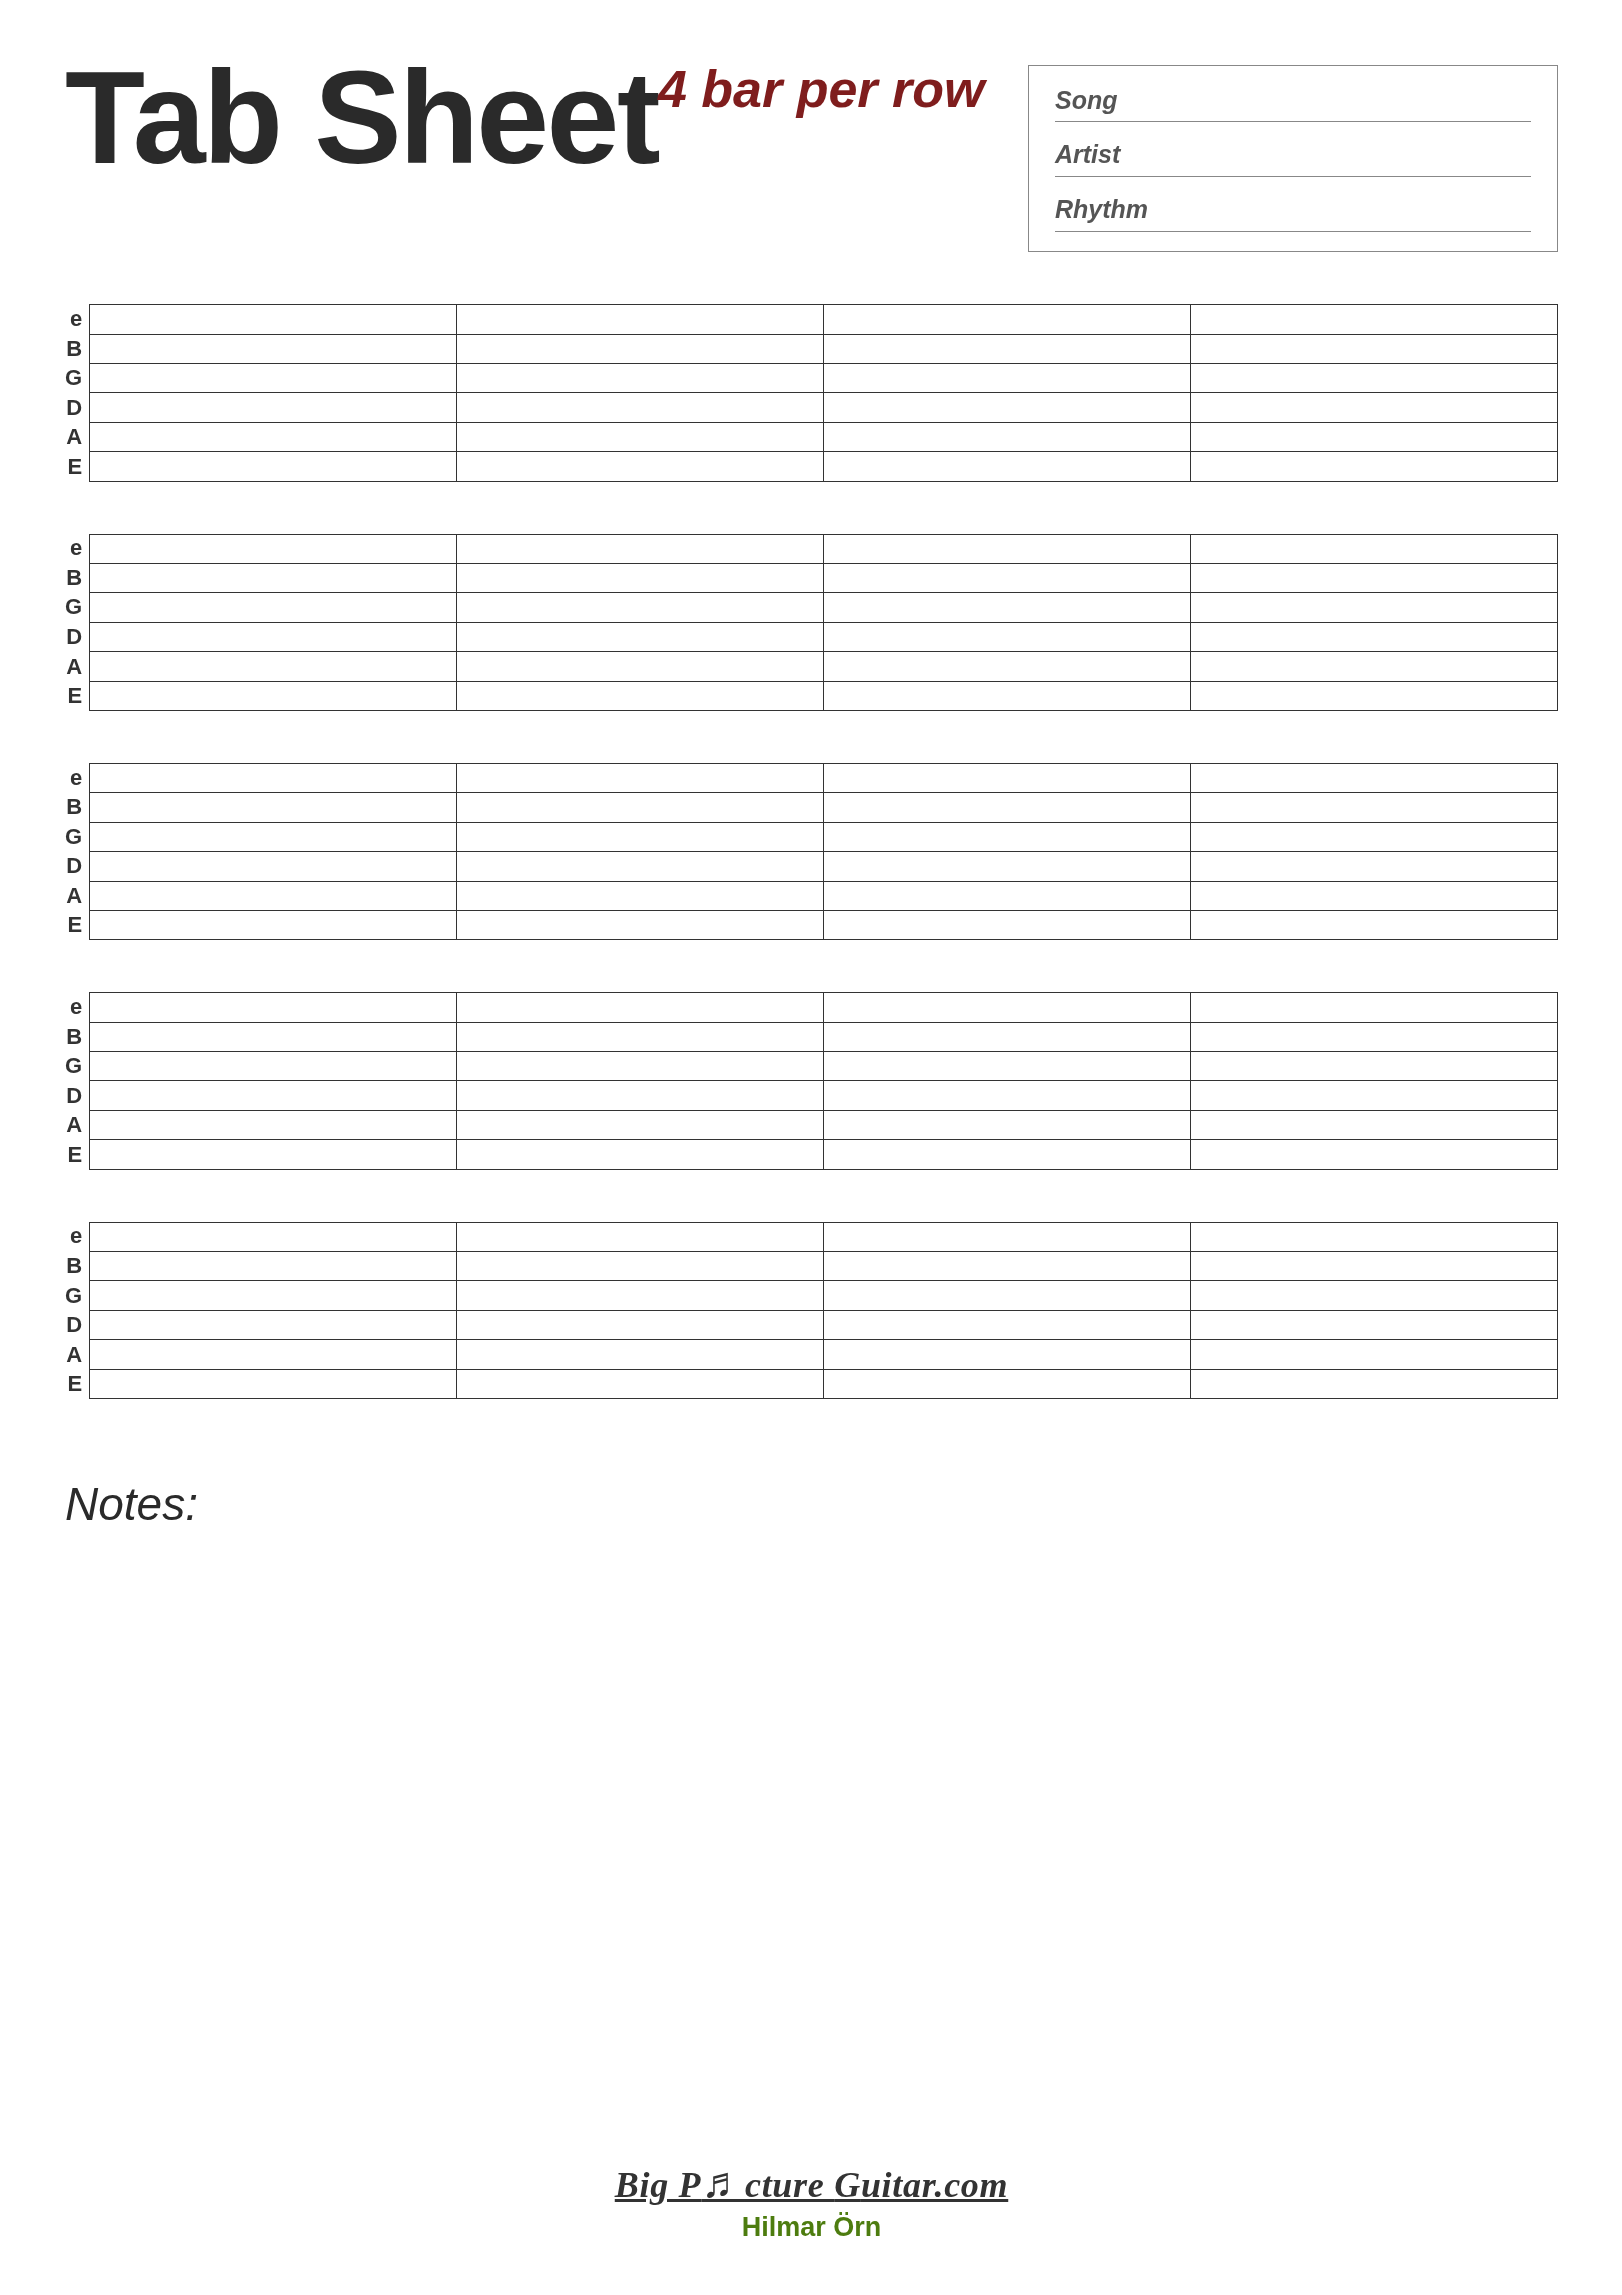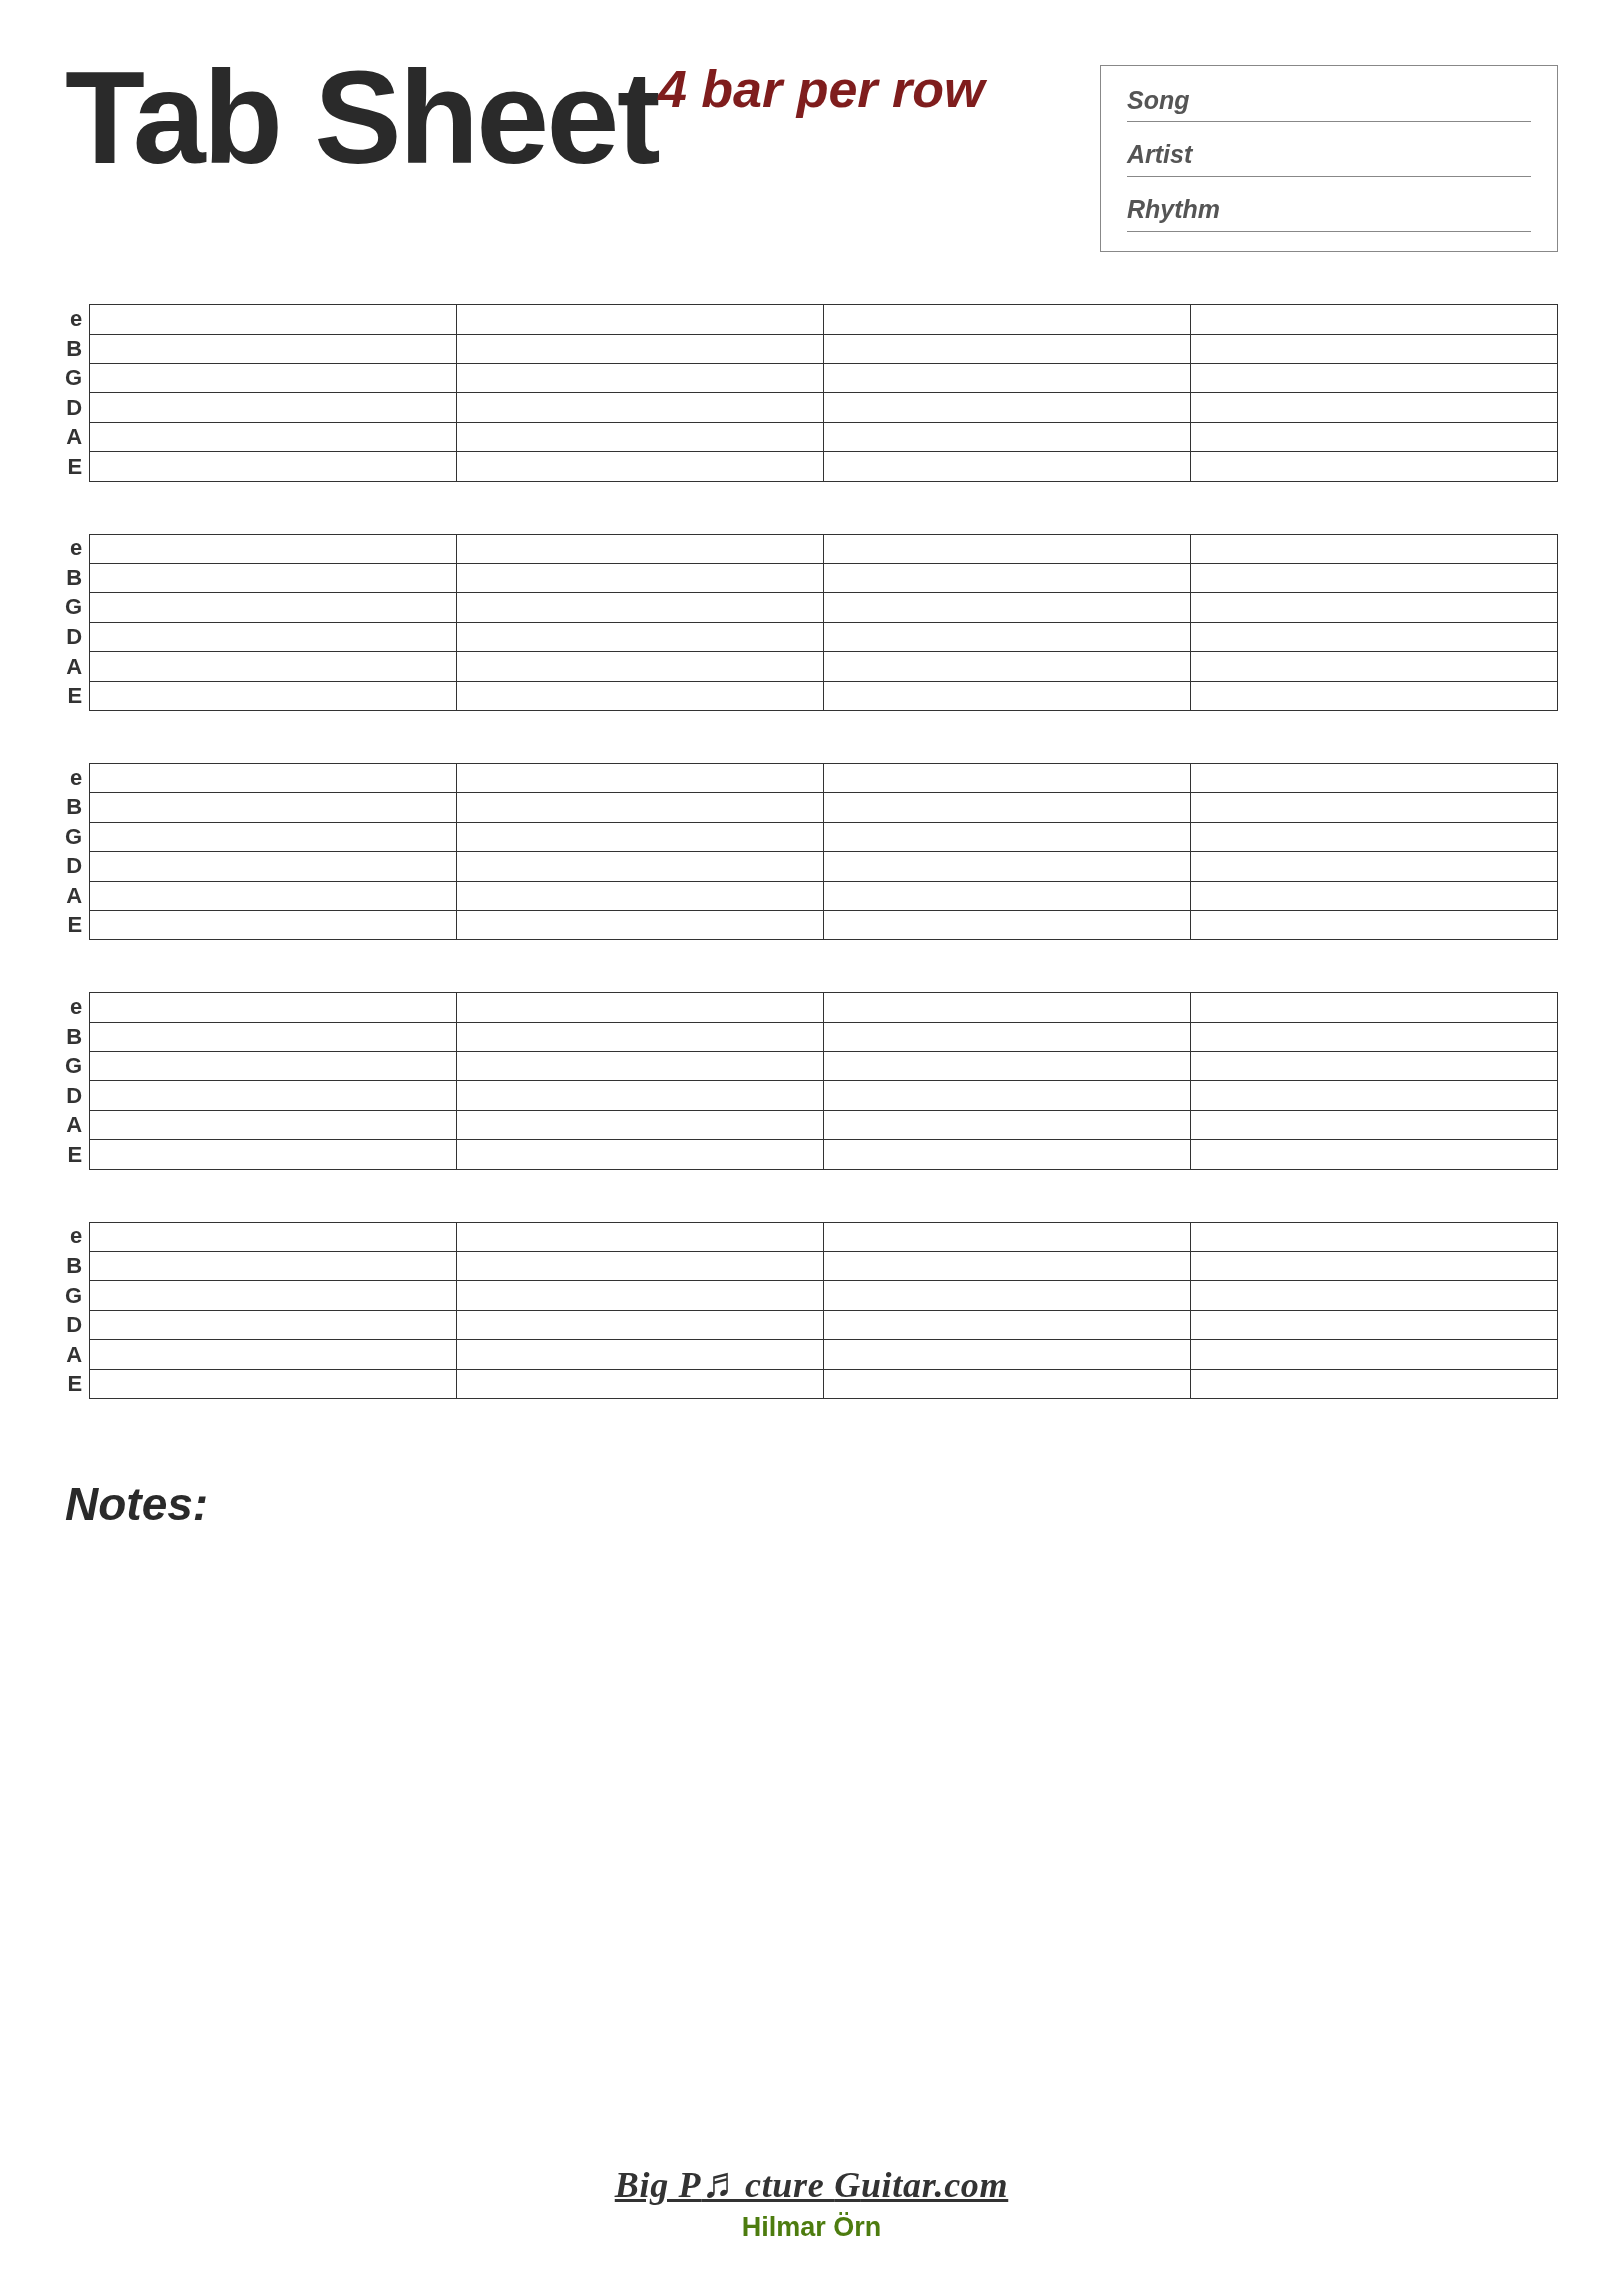--- a/index.html
+++ b/index.html
@@ -47,21 +47,21 @@
       font-weight: 700;
       color: #7f1d1d;
       margin-top: 6.5px;
       font-style: italic;
     }
 
     
     .info-box {
       border: 1.3px solid #888;
       padding: 19.6px 26px;
-      width: 458px;
+      width: 530px;
       margin-top: 13px;
       margin-left: 7px;
     }
 
     .info-field {
       display: flex;
       align-items: center;
       margin-bottom: 18.3px;
       border-bottom: 1.3px solid #888;
       padding-bottom: 6.5px;
@@ -140,21 +140,21 @@
     }
 
     
     .notes-section {
       margin-top: 26px;
       margin-bottom: 52px;
     }
 
     .notes-label {
       font-size: 46px;
-      font-weight: 700;
+      font-weight: 400;
       color: #2a2a2a;
       font-style: italic;
       font-family: 'Arial Black', Arial, sans-serif;
     }
 
     
     .footer {
       margin-top: auto;
       display: flex;
       flex-direction: column;

